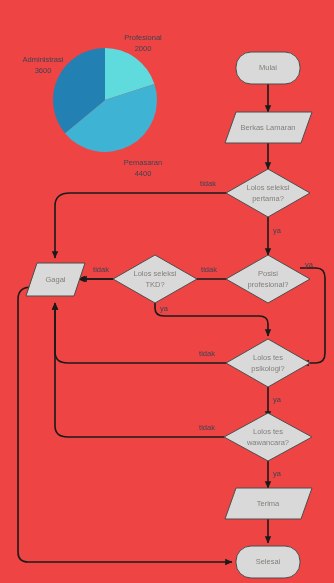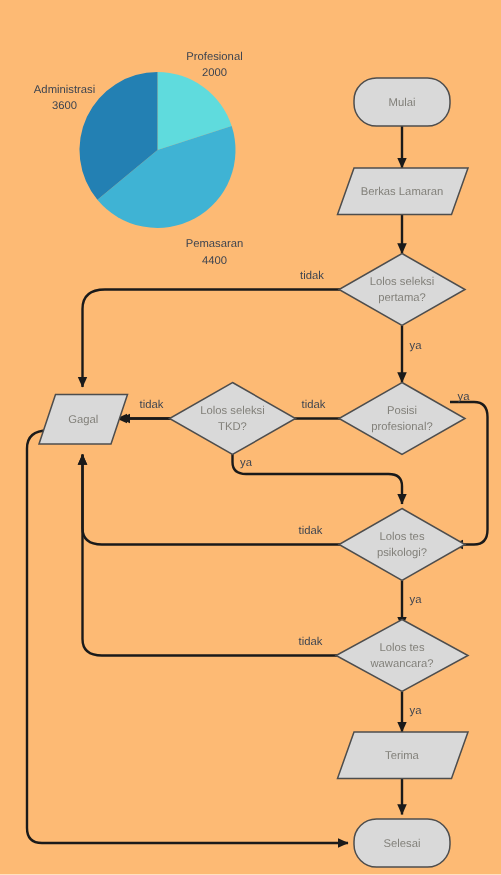--- a/index.html
+++ b/index.html
@@ -4,21 +4,21 @@
 <style>
   html, body {
     margin: 0;
     padding: 0;
     background: #ffffff;
   }
   #page {
     position: relative;
     width: 334px;
     height: 583px;
-    background: #fdba74;
+    background: #ef4444;
     overflow: hidden;
     font-family: "Liberation Sans", sans-serif;
   }
   svg { display: block; }
   .node-shape {
     fill: #d9d9d9;
     stroke: #4d4d4d;
     stroke-width: 1;
   }
   .node-label {

